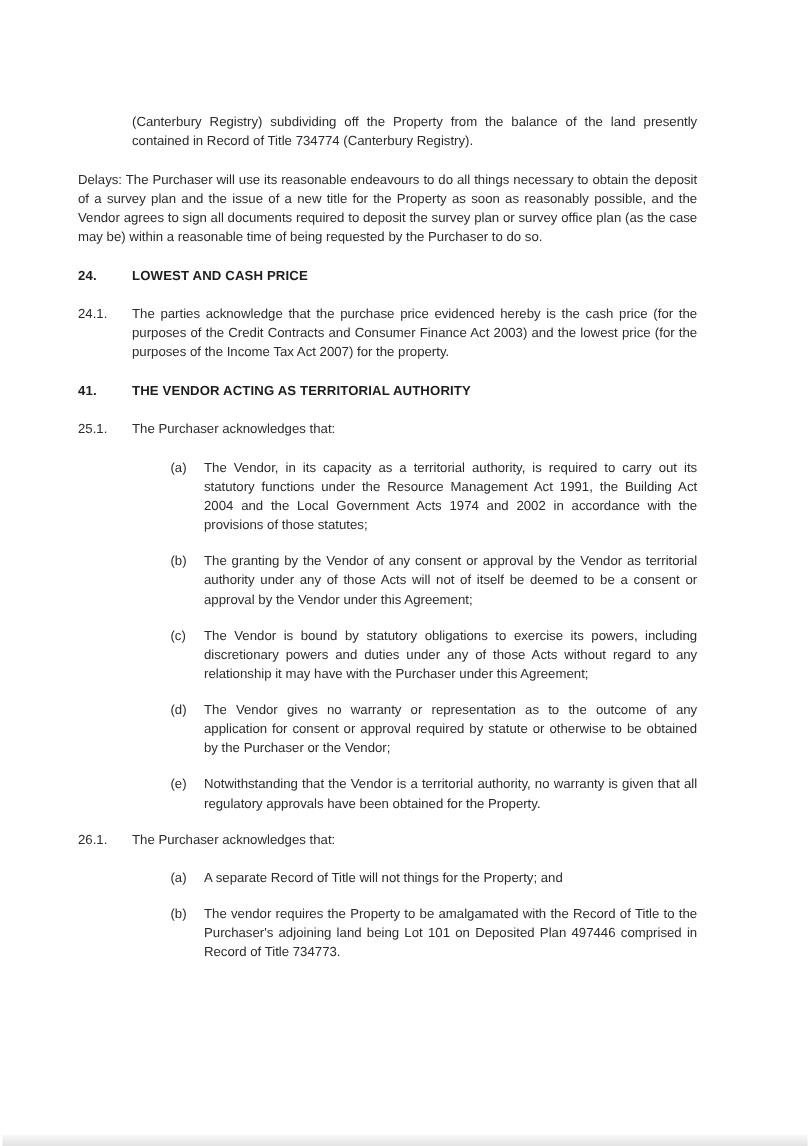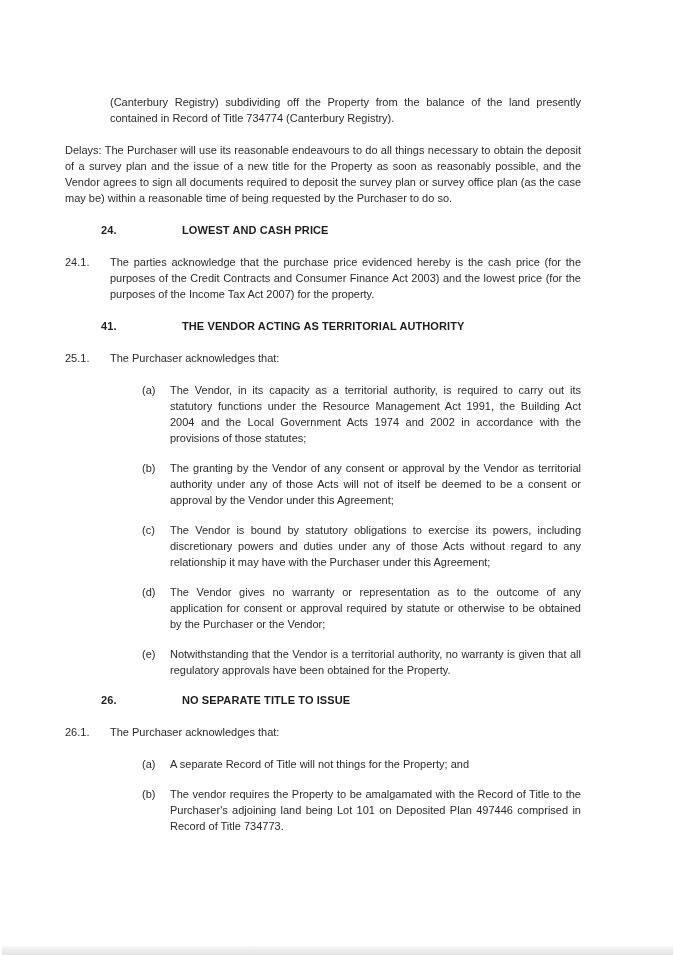--- a/index.html
+++ b/index.html
@@ -44,21 +44,20 @@
     margin-bottom: 16px;
     text-align: justify;
     text-justify: inter-word;
   }
   .heading .num-col,
   .heading .text-col {
     font-weight: 700;
     color: #1e1e1e;
     text-align: left;
     letter-spacing: 0.1px;
-    margin-left: 36px;
   }
   .sub {
     display: flex;
     margin-left: 32px;
     margin-bottom: 14px;
   }
   .sub .letter-col {
     flex: 0 0 28px;
   }
   .sub .text-col {
@@ -125,24 +124,20 @@
     <div class="sub">
       <div class="letter-col">(d)</div>
       <div class="text-col">The Vendor gives no warranty or representation as to the outcome of any application for consent or approval required by statute or otherwise to be obtained by the Purchaser or the Vendor;</div>
     </div>
     <div class="sub">
       <div class="letter-col">(e)</div>
       <div class="text-col">Notwithstanding that the Vendor is a territorial authority, no warranty is given that all regulatory approvals have been obtained for the Property.</div>
     </div>
   </div>
 
-  <div class="block heading">
-    <div class="num-col">26.</div>
-    <div class="text-col">NO SEPARATE TITLE TO ISSUE</div>
-  </div>
 
   <div class="block">
     <div class="num-col">26.1.</div>
     <div class="text-col">The Purchaser acknowledges that:</div>
   </div>
 
   <div class="sub-group">
     <div class="sub">
       <div class="letter-col">(a)</div>
       <div class="text-col">A separate Record of Title will not things for the Property; and</div>

